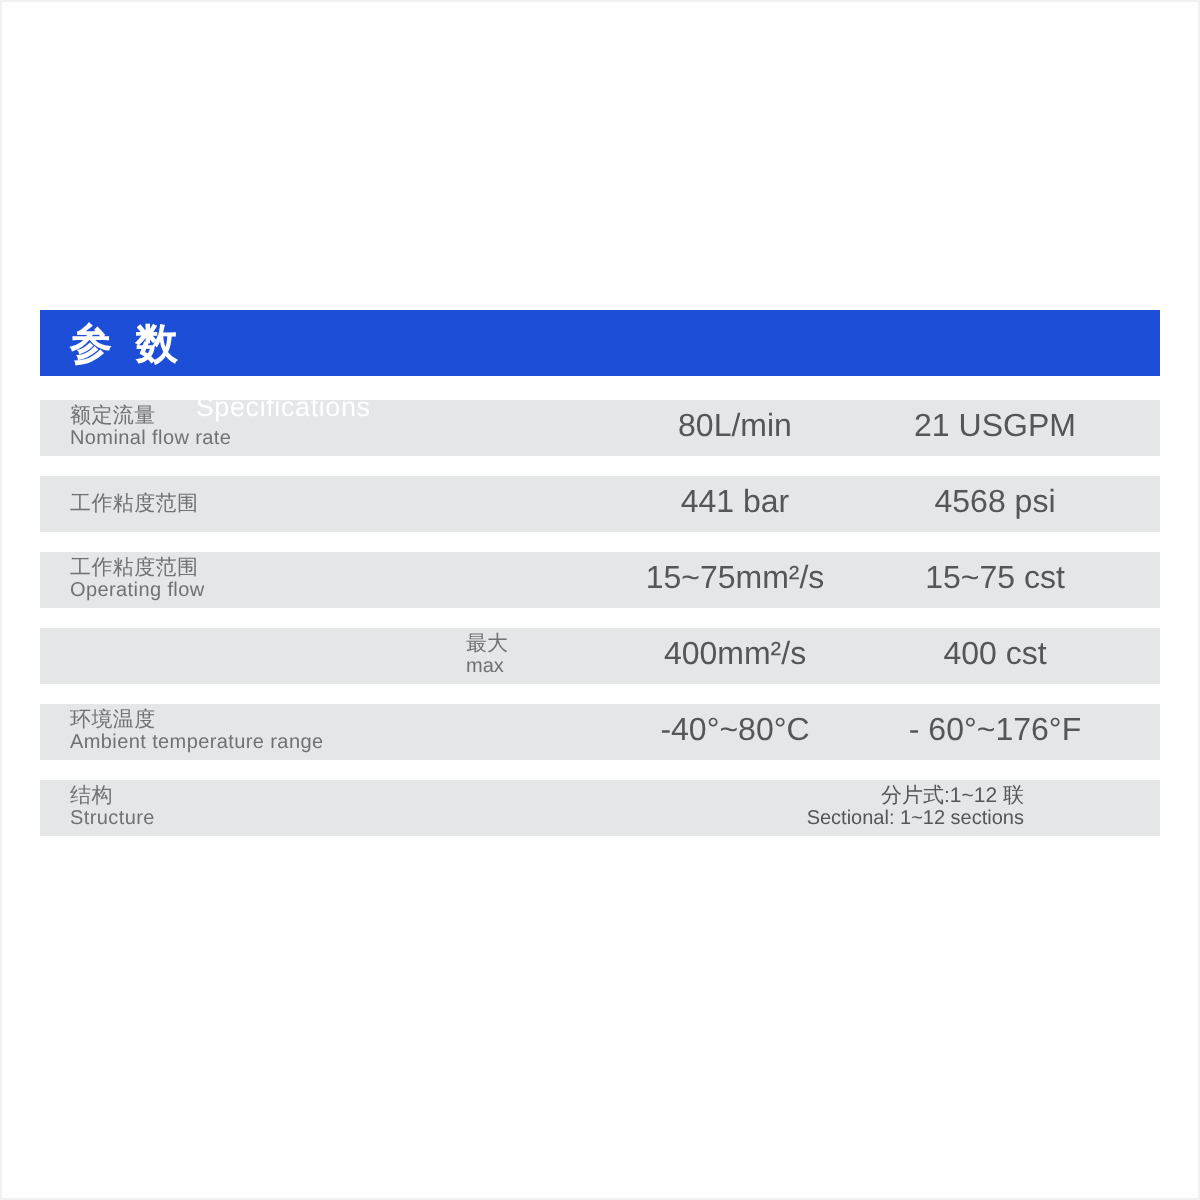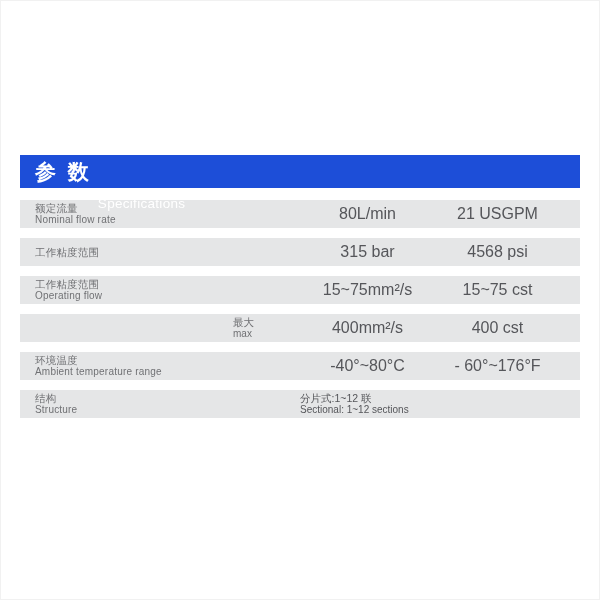--- a/index.html
+++ b/index.html
@@ -71,21 +71,21 @@
   }
   .col-imperial {
     flex:0 0 125px;
     text-align:center;
     font-size:16px;
     color:#55565a;
   }
   .col-span {
     display:none;
     flex:0 0 212px;
-    text-align:left;
+    text-align:right;
     font-size:10px;
     line-height:12.5px;
     color:#55565a;
   }
   .col-span .zh { font-size:10.5px; }
   .row.has-span .col-span { display:block; }
 </style>
 </head>
 <body>
 
@@ -110,21 +110,21 @@
   </div>
 
   <div class="row">
     <div class="col-label">
       <div class="zh">工作粘度范围</div>
     </div>
     <div class="col-sub">
       <div class="zh"></div>
       <div class="en"></div>
     </div>
-    <div class="col-metric">315 bar</div>
+    <div class="col-metric">441 bar</div>
     <div class="col-imperial">4568 psi</div>
 
   </div>
 
   <div class="row">
     <div class="col-label">
       <div class="zh">工作粘度范围</div>
       <div class="en">Operating flow</div>
     </div>
     <div class="col-sub">

